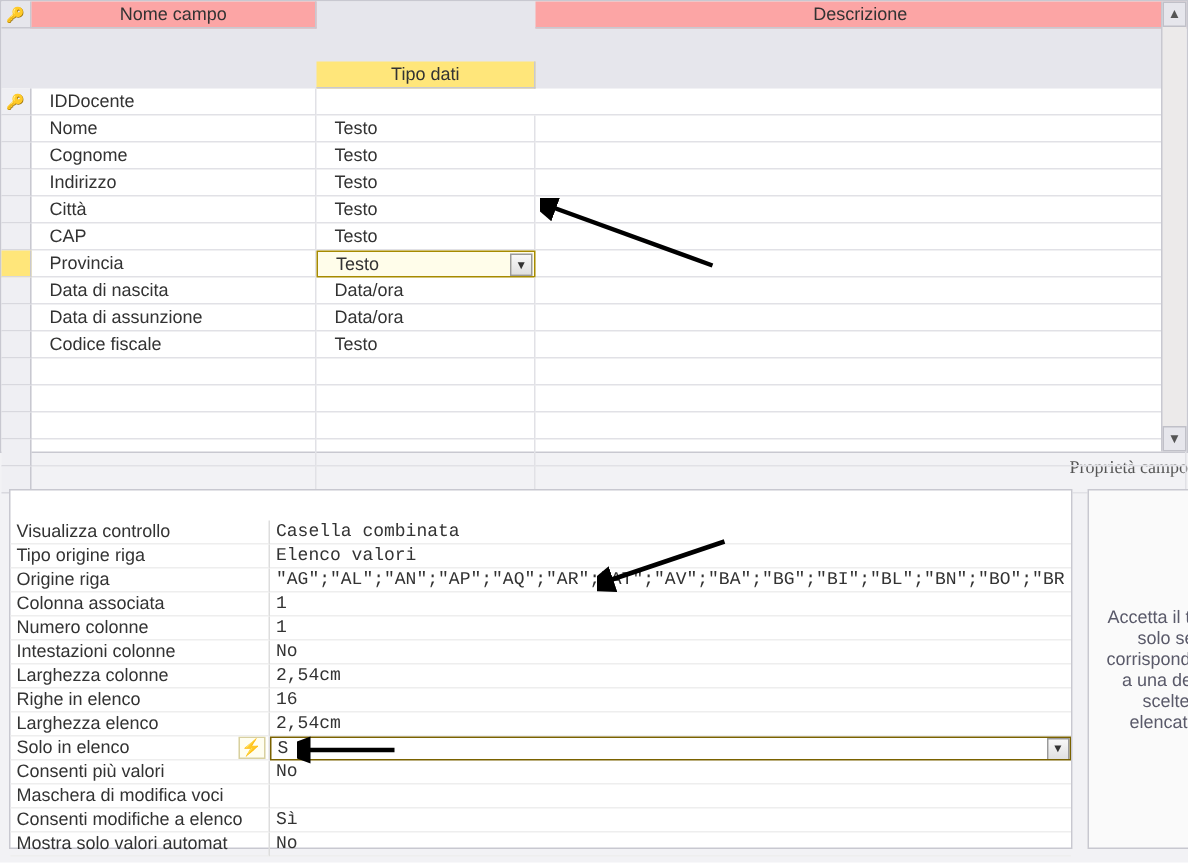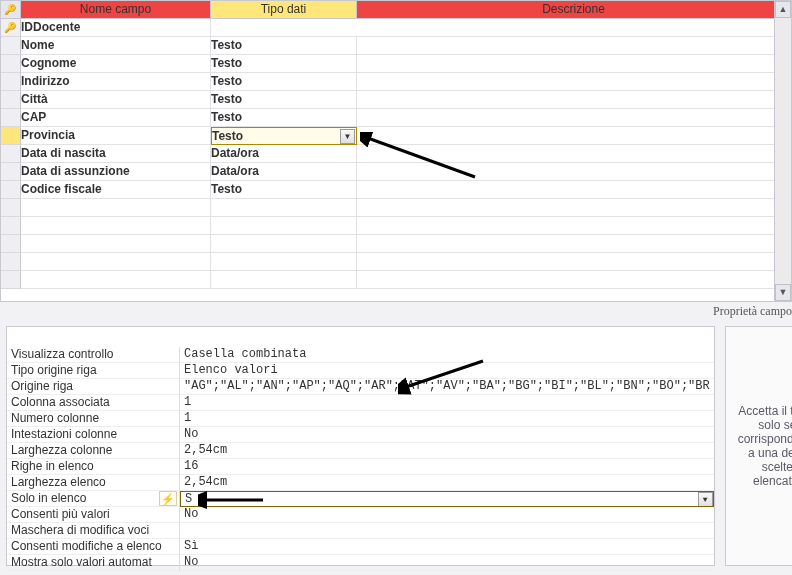--- a/index.html
+++ b/index.html
@@ -23,39 +23,38 @@
     display: flex;
     background: #e6e6ec;
   }
   .col-selector { width: 20px; min-width:20px; border-right:1px solid #c8c8d0; border-bottom:1px solid #c8c8d0; background:#e6e6ec; height:18px; }
   .col-header {
     border-right:1px solid #c8c8d0;
     border-bottom:1px solid #c8c8d0;
     text-align:center;
     height:18px;
     line-height:17px;
-    background:#ef4444;
+    background:#fca5a5;
   }
   .col-field { width:190px; }
   .col-type  { width:146px; }
   .col-desc  { flex:1; }
-  .col-type.header-sel { background:#ffe67a; }
+  .col-type.header-sel { background:#ffe67a;margin-top:40px; }
   .scrollbar-v { width:17px; background:#eceaea; border-left:1px solid #c8c8d0; position:absolute; right:0; top:0; bottom:0;}
   .scroll-up, .scroll-down { height:17px; background:#e6e6ec; border:1px solid #c0c0c8; font-size:9px; text-align:center; line-height:15px; color:#555;}
   .scroll-down { position:absolute; bottom:0; left:0; right:0;}
   .grid-body { }
   .grid-row { display:flex; height:18px; }
   .grid-row .cell {
     border-right:1px solid #e1e1e6;
     border-bottom:1px solid #e1e1e6;
-    padding:0 0;
+    padding:0 12px;
     line-height:17px;
     white-space:nowrap;
     overflow:hidden;
-    font-weight:bold;
   }
   .grid-row .row-sel {
     width:20px; min-width:20px;
     background:#efeff3;
     border-right:1px solid #c8c8d0;
     border-bottom:1px solid #d8d8de;
     position:relative;
   }
   .grid-row.selected .row-sel { background:#ffe67a; }
   .grid-row .cf { width:190px; }

